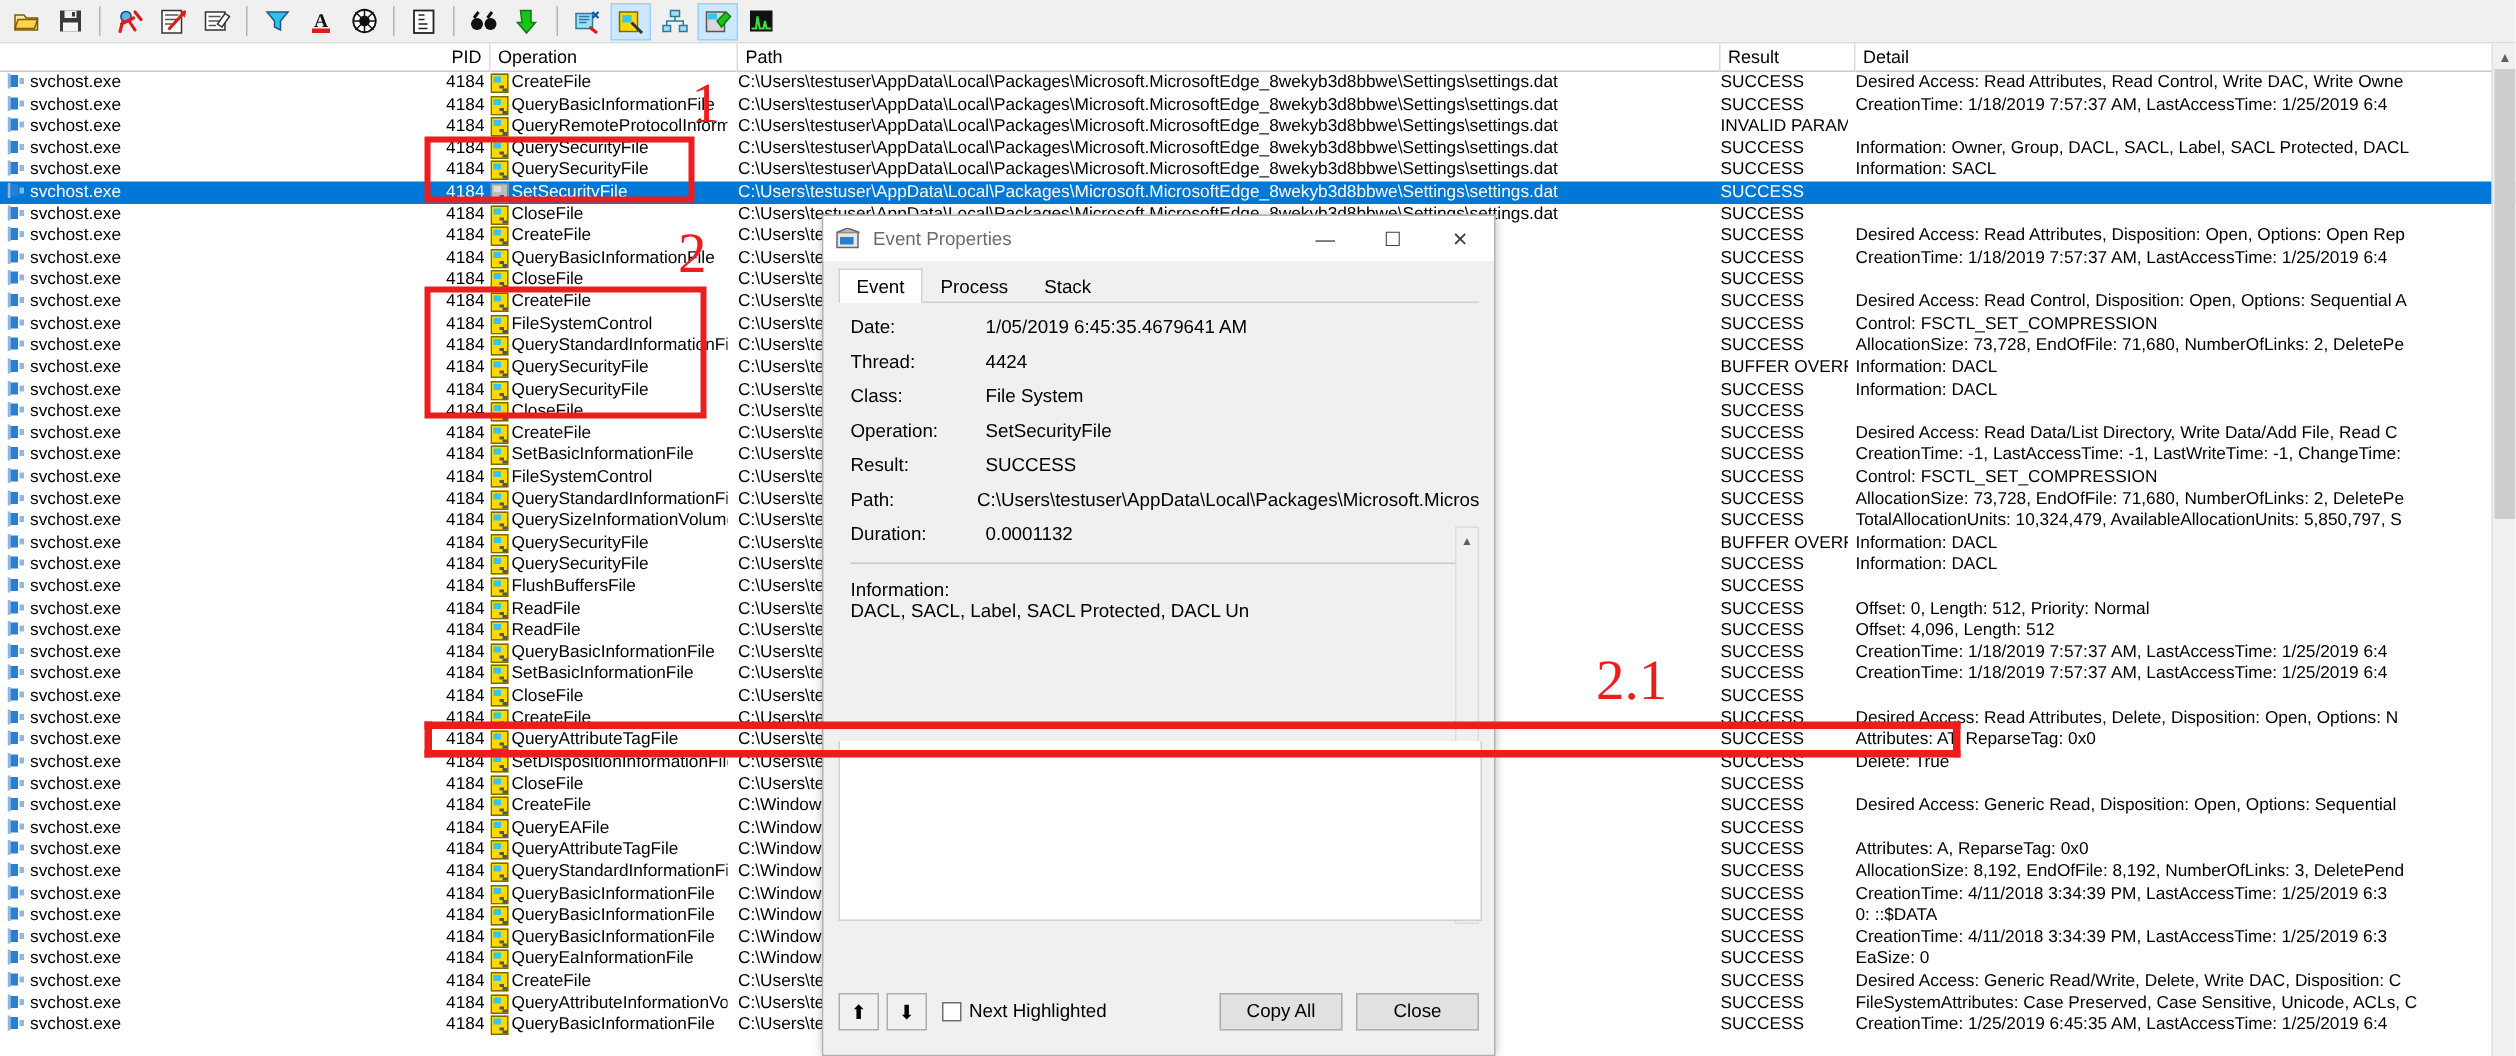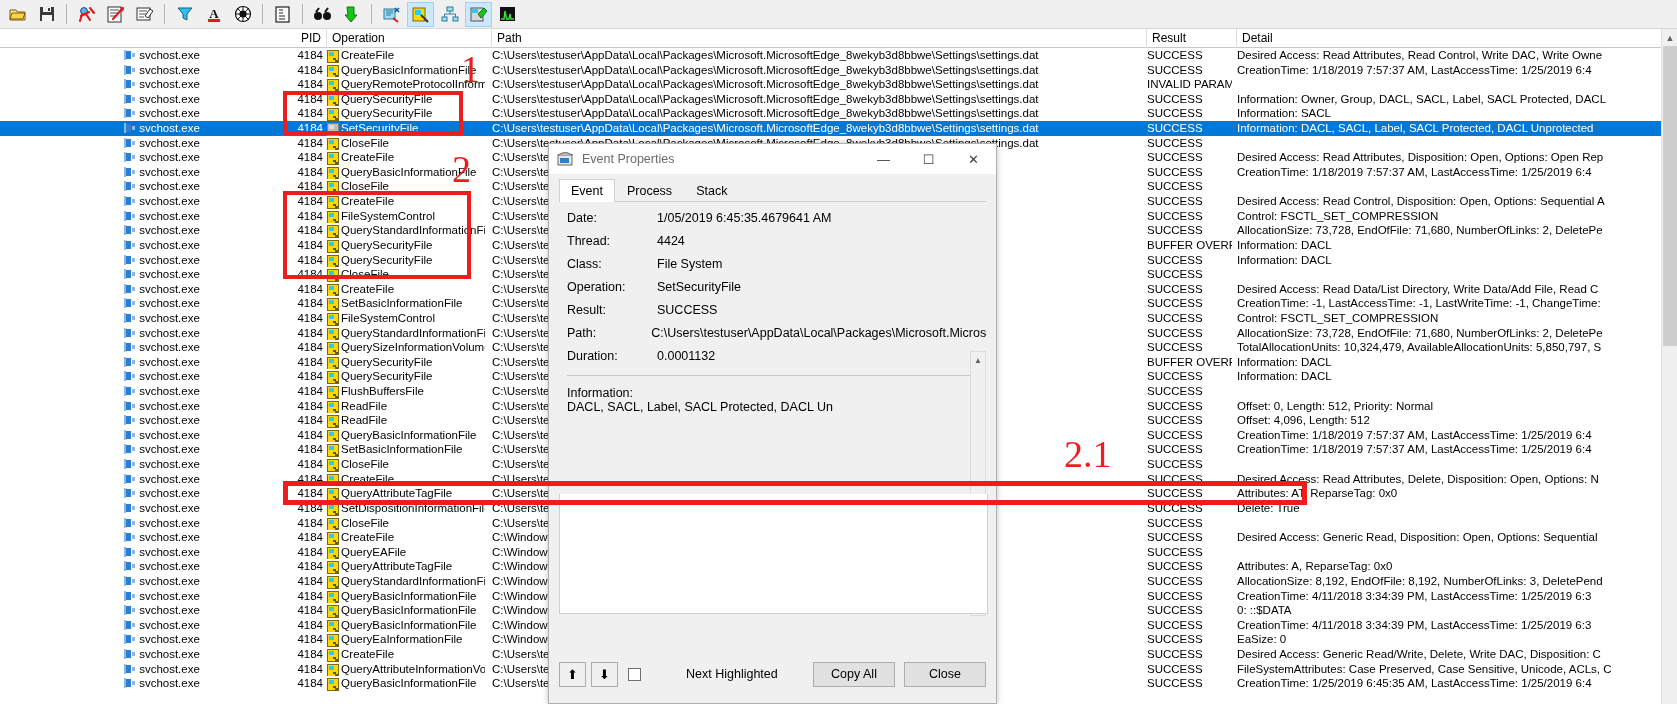--- a/index.html
+++ b/index.html
@@ -71,21 +71,21 @@
     font-size: 11.5px;
     color: #000;
     white-space: nowrap;
   }
   .row.sel { background: #0078d7; color: #ffffff; }
   .cell {
     position: absolute; top: 0;
     height: 14.62px; line-height: 14.2px;
     overflow: hidden; white-space: nowrap;
   }
-  .c-proc  { left: 22px;   width: 280px; text-align: center; }
+  .c-proc  { left: 5px;   width: 280px; }
   .c-pid   { left: 285px; width: 38px;  text-align: right; }
   .c-op    { left: 327px; width: 158px; }
   .c-path  { left: 492px; width: 650px; }
   .c-res   { left: 1147px;width: 85px;  }
   .c-det   { left: 1237px;width: 420px; }
 
   .proc-ico {
     display: inline-block;
     width: 11px; height: 10px;
     vertical-align: -1px;
@@ -232,21 +232,21 @@
     padding: 0 10px;
   }
   .nav-btn {
     width: 27px; height: 25px;
     background: #f0f0f0;
     border: 1px solid #adadad;
     display: flex; align-items: center; justify-content: center;
     font-size: 13px; color: #000;
     margin-right: 5px;
   }
-  .chk-wrap { display: flex; align-items: center; margin-left: 5px; font-size: 12.5px; gap: 40px; }
+  .chk-wrap { display: flex; align-items: center; margin-left: 5px; font-size: 12.5px; }
   .chk {
     width: 13px; height: 13px;
     background: #fff; border: 1px solid #6f6f6f;
     margin-right: 5px;
   }
   .dlg-btn {
     height: 25px; min-width: 82px;
     background: #e1e1e1;
     border: 1px solid #adadad;
     font-size: 12.5px; color: #000;
@@ -444,21 +444,20 @@
         <div class="cell c-path">C:\Users\testuser\AppData\Local\Packages\Microsoft.MicrosoftEdge_8wekyb3d8bbwe\Settings\settings.dat</div>
         <div class="cell c-res">SUCCESS</div>
         <div class="cell c-det">Information: SACL</div>
       </div>
       <div class="row sel">
         <div class="cell c-proc"><span class="proc-ico"></span><span>svchost.exe</span></div>
         <div class="cell c-pid">4184</div>
         <div class="cell c-op"><span class="op-ico"></span><span>SetSecurityFile</span></div>
         <div class="cell c-path">C:\Users\testuser\AppData\Local\Packages\Microsoft.MicrosoftEdge_8wekyb3d8bbwe\Settings\settings.dat</div>
         <div class="cell c-res">SUCCESS</div>
-        <div class="cell c-det">Information: DACL, SACL, Label, SACL Protected, DACL Unprotected</div>
       </div>
       <div class="row">
         <div class="cell c-proc"><span class="proc-ico"></span><span>svchost.exe</span></div>
         <div class="cell c-pid">4184</div>
         <div class="cell c-op"><span class="op-ico"></span><span>CloseFile</span></div>
         <div class="cell c-path">C:\Users\testuser\AppData\Local\Packages\Microsoft.MicrosoftEdge_8wekyb3d8bbwe\Settings\settings.dat</div>
         <div class="cell c-res">SUCCESS</div>
         <div class="cell c-det"></div>
       </div>
       <div class="row">

